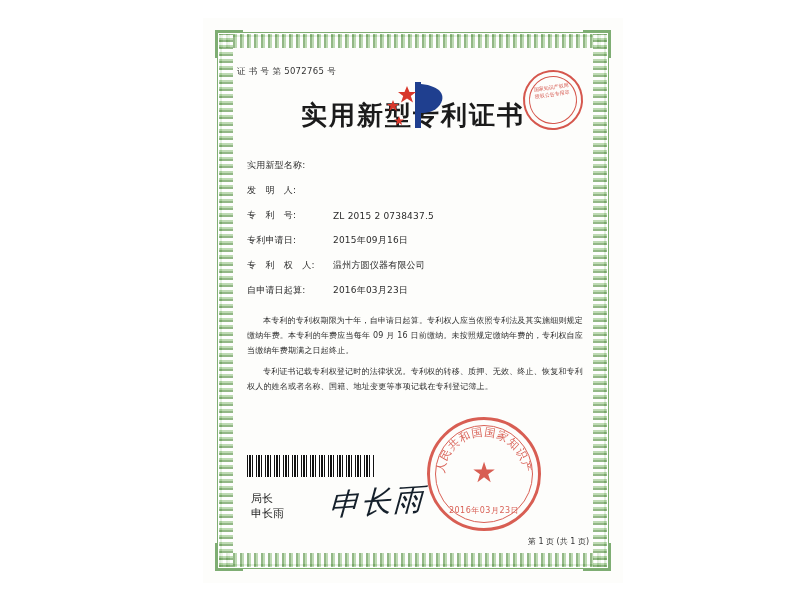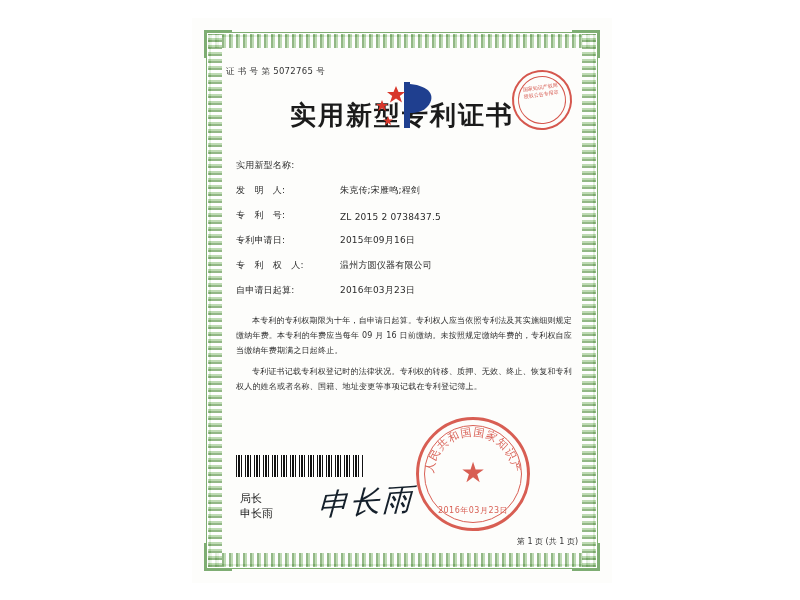--- a/index.html
+++ b/index.html
@@ -17,21 +17,21 @@
   #certificate-page {
     position: relative;
     width: 800px;
     height: 600px;
     background: #ffffff;
   }
 
   
   .sheet {
     position: absolute;
-    left: 192px;
+    left: 203px;
     top: 18px;
     width: 420px;
     height: 565px;
     background: #fdfdfb;
     overflow: hidden;
   }
 
   
   .border-frame {
     position: absolute;
@@ -142,26 +142,25 @@
     letter-spacing: 2px;
     font-family: Liberation Serif, serif;
   }
 
   .fields {
     margin-top: 26px;
     padding-left: 10px;
   }
   .field-row {
     display: flex;
-    align-items: flex-end;
+    align-items: center;
     font-size: 9px;
     color: #2b2b2b;
     margin-bottom: 12px;
     letter-spacing: .2px;
-    gap: 18px;
   }
   .field-label {
     width: 86px;
     flex: 0 0 86px;
     white-space: pre;
   }
   .field-value {
     flex: 1 1 auto;
   }
 
@@ -309,21 +308,20 @@
       </div>
 
       <div class="title">实用新型专利证书</div>
 
       <div class="fields">
         <div class="field-row">
           <div class="field-label">实用新型名称:</div>
         </div>
         <div class="field-row">
           <div class="field-label">发　明　人:</div>
-          <div class="field-value">朱克传;宋雁鸣;程剑</div>
         </div>
         <div class="field-row">
           <div class="field-label">专　利　号:</div>
           <div class="field-value">ZL 2015 2 0738437.5</div>
         </div>
         <div class="field-row">
           <div class="field-label">专利申请日:</div>
           <div class="field-value">2015年09月16日</div>
         </div>
         <div class="field-row">

